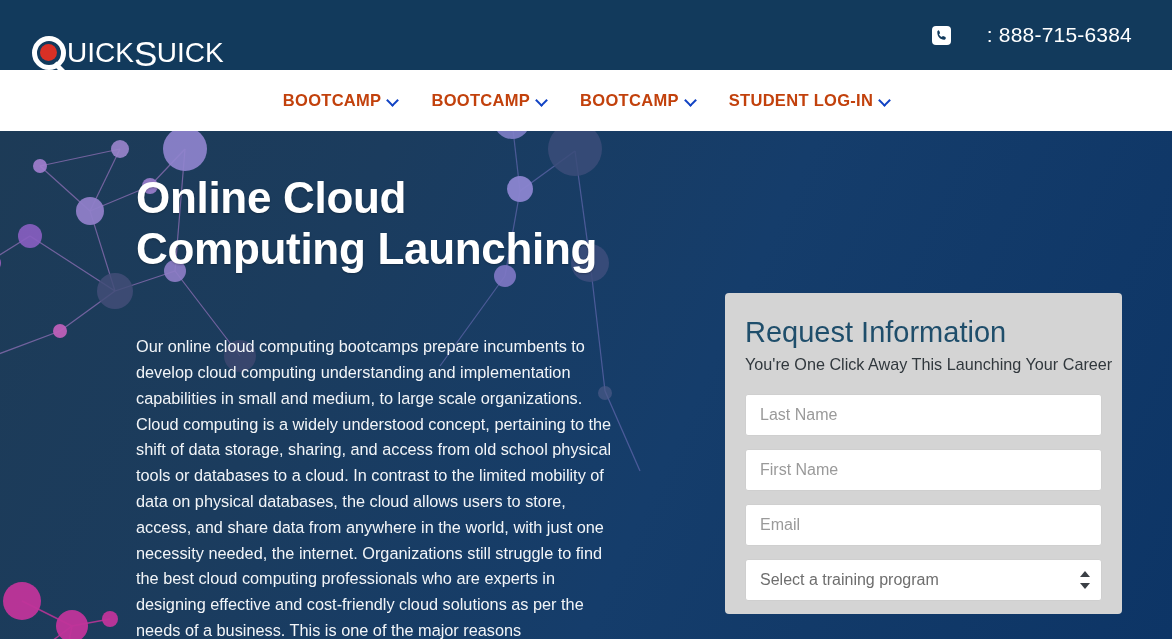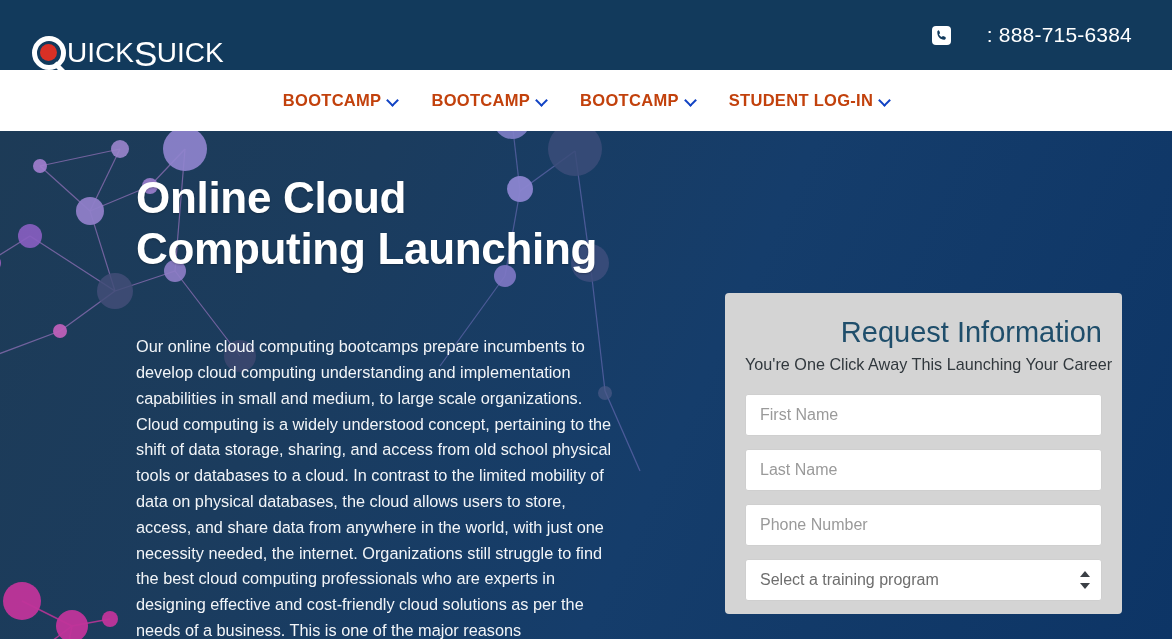--- a/index.html
+++ b/index.html
@@ -156,21 +156,21 @@
   .form-card {
     position: absolute;
     left: 725px; top: 162px;
     width: 397px;
     background: #d4d4d4;
     border-radius: 4px;
     padding: 22px 20px 0 20px;
     z-index: 4;
   }
   .form-title {
-    text-align: right;
+    text-align: left;
     color: #1f4e6b;
     font-size: 29px;
     font-weight: normal;
     margin: 0;
     line-height: 1.2;
   }
   .form-sub {
     text-align: center;
     color: #31383d;
     font-size: 16.2px;
@@ -339,23 +339,23 @@
           <span>Computing Launching</span>
         </h1>
         <p class="hero-copy">Our online cloud computing bootcamps prepare incumbents to develop cloud computing understanding and implementation capabilities in small and medium, to large scale organizations. Cloud computing is a widely understood concept, pertaining to the shift of data storage, sharing, and access from old school physical tools or databases to a cloud. In contrast to the limited mobility of data on physical databases, the cloud allows users to store, access, and share data from anywhere in the world, with just one necessity needed, the internet. Organizations still struggle to find the best cloud computing professionals who are experts in designing effective and cost-friendly cloud solutions as per the needs of a business. This is one of the major reasons</p>
       </div>
     </div>
 
     <div class="form-card">
       <h2 class="form-title">Request Information</h2>
       <div class="form-sub">You're One Click Away This Launching Your Career</div>
 
+      <input class="field" type="text" placeholder="Last Name" style="">
       <input class="field" type="text" placeholder="First Name" style="">
-      <input class="field" type="text" placeholder="Last Name" style="">
-      <input class="field" type="text" placeholder="Phone Number" style="">
+      <input class="field" type="text" placeholder="Email" style="">
 
       <div class="select-wrap">
         <div class="field">
           <span class="select-text">Select a training program</span>
         </div>
         <span class="sel-arrows"></span>
       </div>
 
     </div>
   </section>

